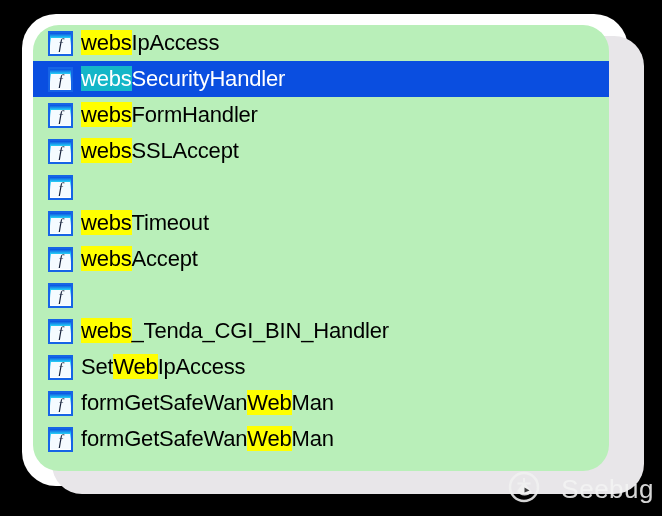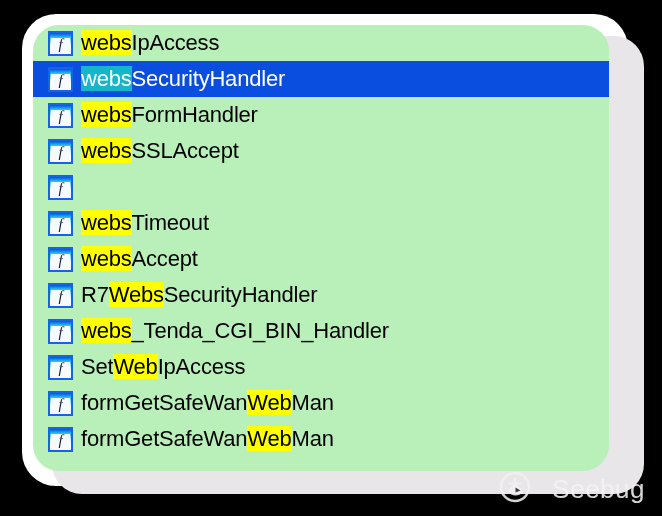--- a/index.html
+++ b/index.html
@@ -120,21 +120,21 @@
     color: #000000;
   }
   .fn-row.selected .hl {
     background: #14b6c8;
     color: #ffffff;
   }
 
   
   #seebug-watermark {
     position: absolute;
-    right: 17px;
+    right: 8px;
     bottom: 8px;
     display: flex;
     align-items: center;
     gap: 20px;
     opacity: 0.88;
   }
   #seebug-watermark .sb-text {
     font-size: 26px;
     color: #f4f4f4;
     font-family: "Liberation Sans", sans-serif;
@@ -204,21 +204,20 @@
           </svg>
         </span>
         <span class="fn-label"><span class="hl">webs</span><span>Accept</span></span>
       </div>
       <div class="fn-row">
         <span class="fn-icon">
           <svg width="17" height="19" viewBox="0 0 17 19">
             <text x="8.5" y="15" text-anchor="middle" font-family="Liberation Serif, serif" font-style="italic" font-size="15" fill="#16213a">f</text>
           </svg>
         </span>
-        <span class="fn-label"><span>R7</span><span class="hl">Webs</span><span>SecurityHandler</span></span>
       </div>
       <div class="fn-row">
         <span class="fn-icon">
           <svg width="17" height="19" viewBox="0 0 17 19">
             <text x="8.5" y="15" text-anchor="middle" font-family="Liberation Serif, serif" font-style="italic" font-size="15" fill="#16213a">f</text>
           </svg>
         </span>
         <span class="fn-label"><span class="hl">webs</span><span>_Tenda_CGI_BIN_Handler</span></span>
       </div>
       <div class="fn-row">

